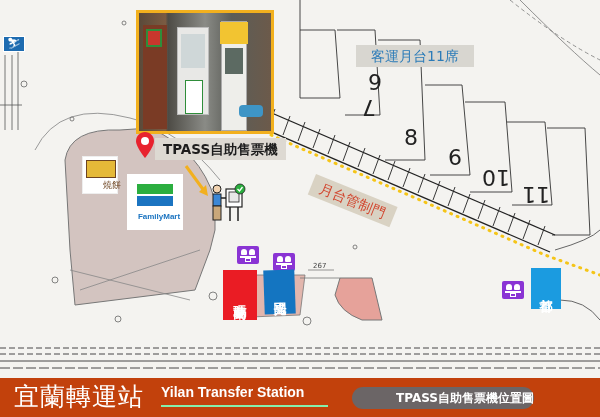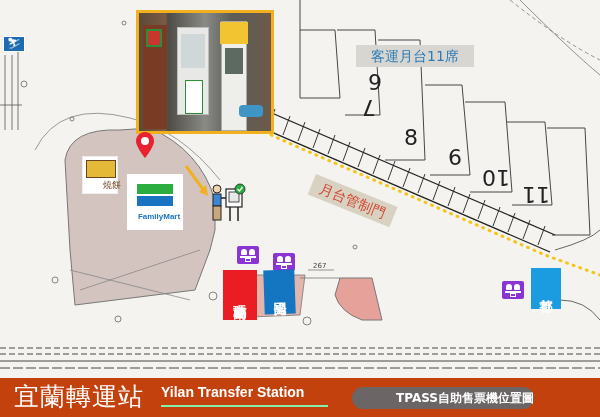--- a/index.html
+++ b/index.html
@@ -160,20 +160,21 @@
         <div class="top"></div>
         <div class="scr"></div>
       </div>
     <div class="blue"></div>
   </div>
 
   <svg class="abs pin" viewBox="0 0 18 26">
     <path d="M9,0 C4,0 0,4 0,9 C0,15 9,26 9,26 C9,26 18,15 18,9 C18,4 14,0 9,0 Z" fill="#e8222e"></path>
     <circle cx="9" cy="9" r="4" fill="#fff"></circle>
   </svg>
+  <div class="abs tpass-label">TPASS自助售票機</div>
 
   <div class="abs bay-label">客運月台11席</div>
 
   <div class="abs" style="left:368px;top:70px;font-size:22px;color:#222;">9</div>
   <div class="abs" style="left:362px;top:95px;font-size:22px;color:#222;transform:rotate(180deg);">7</div>
   <div class="abs" style="left:404px;top:125px;font-size:22px;color:#222;">8</div>
   <div class="abs" style="left:448px;top:145px;font-size:22px;color:#222;">6</div>
   <div class="abs" style="left:482px;top:165px;font-size:22px;color:#222;transform:rotate(180deg);">10</div>
   <div class="abs" style="left:522px;top:182px;font-size:22px;color:#222;transform:rotate(180deg);">11</div>
 

